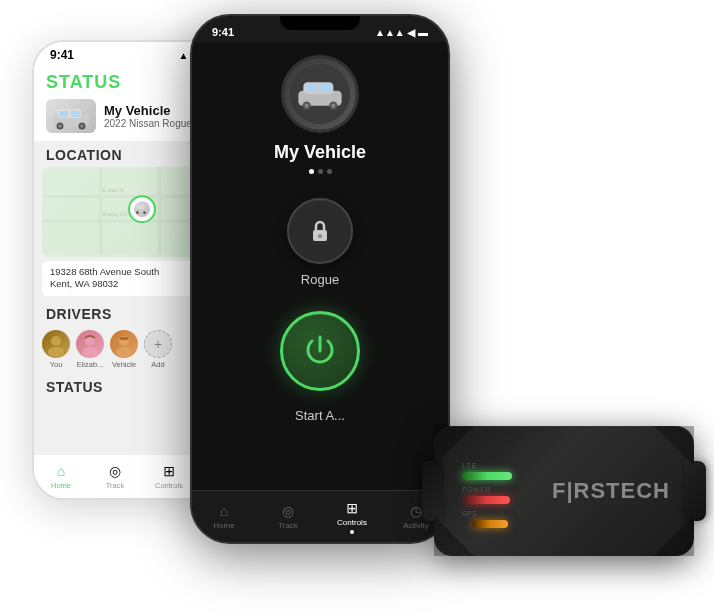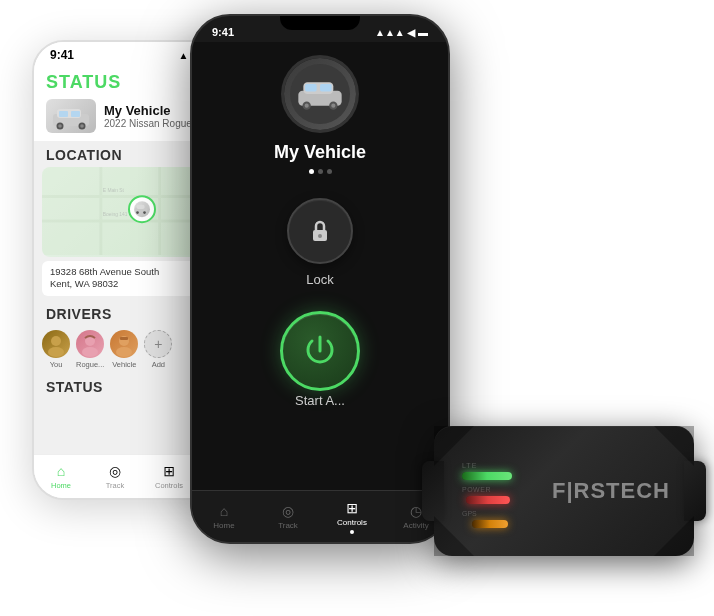--- a/index.html
+++ b/index.html
@@ -317,21 +317,21 @@
     }
     .control-label {
       color: #ccc;
       font-size: 13px;
     }
 
     .start-btn-container {
       display: flex;
       flex-direction: column;
       align-items: center;
-      gap: 2px;
+      gap: 17px;
       text-align: center;
     }
     .start-circle {
       width: 80px;
       height: 80px;
       border-radius: 50%;
       background: radial-gradient(circle at 40% 35%, #2a5a2a, #1a3a1a);
       border: 3px solid #4CD964;
       display: flex;
       align-items: center;
@@ -555,21 +555,21 @@
             <span class="driver-label">You</span>
           </div>
           <div class="driver-item">
             <div class="driver-avatar elizab">
               <svg viewBox="0 0 28 28" width="28" height="28">
                 <circle cx="14" cy="11" r="5" fill="#e8a0b0"></circle>
                 <ellipse cx="14" cy="22" rx="8" ry="5" fill="#e8a0b0"></ellipse>
                 <path d="M9 8 Q14 4 19 8" stroke="#a06050" stroke-width="2" fill="none"></path>
               </svg>
             </div>
-            <span class="driver-label">Rogue...</span>
+            <span class="driver-label">Elizab...</span>
           </div>
           <div class="driver-item">
             <div class="driver-avatar joshua">
               <svg viewBox="0 0 28 28" width="28" height="28">
                 <circle cx="14" cy="11" r="5" fill="#e0a060"></circle>
                 <ellipse cx="14" cy="22" rx="8" ry="5" fill="#e0a060"></ellipse>
                 <rect x="10" y="7" width="8" height="3" rx="1" fill="#8B4513" opacity="0.6"></rect>
               </svg>
             </div>
             <span class="driver-label">Vehicle</span>
@@ -641,21 +641,21 @@
 
       <div class="controls-row">
         <div class="control-btn">
           <div class="control-circle">
             <svg viewBox="0 0 28 28" width="28" height="28" class="lock-icon-svg">
               <rect x="7" y="13" width="14" height="11" rx="2" fill="#ccc"></rect>
               <path d="M10 13v-4a4 4 0 0 1 8 0v4" stroke="#ccc" stroke-width="2.5" fill="none" stroke-linecap="round"></path>
               <circle cx="14" cy="19" r="2" fill="#888"></circle>
             </svg>
           </div>
-          <span class="control-label">Lock</span>
+          <span class="control-label">Rogue</span>
         </div>
 
       </div>
 
       <div class="start-btn-container">
         <div class="start-circle">
           <svg viewBox="0 0 36 36" width="36" height="36" class="power-icon">
             <path d="M18 4 L18 18" stroke="#4CD964" stroke-width="3" stroke-linecap="round"></path>
             <path d="M10 8 A12 12 0 1 0 26 8" stroke="#4CD964" stroke-width="3" fill="none" stroke-linecap="round"></path>
           </svg>

